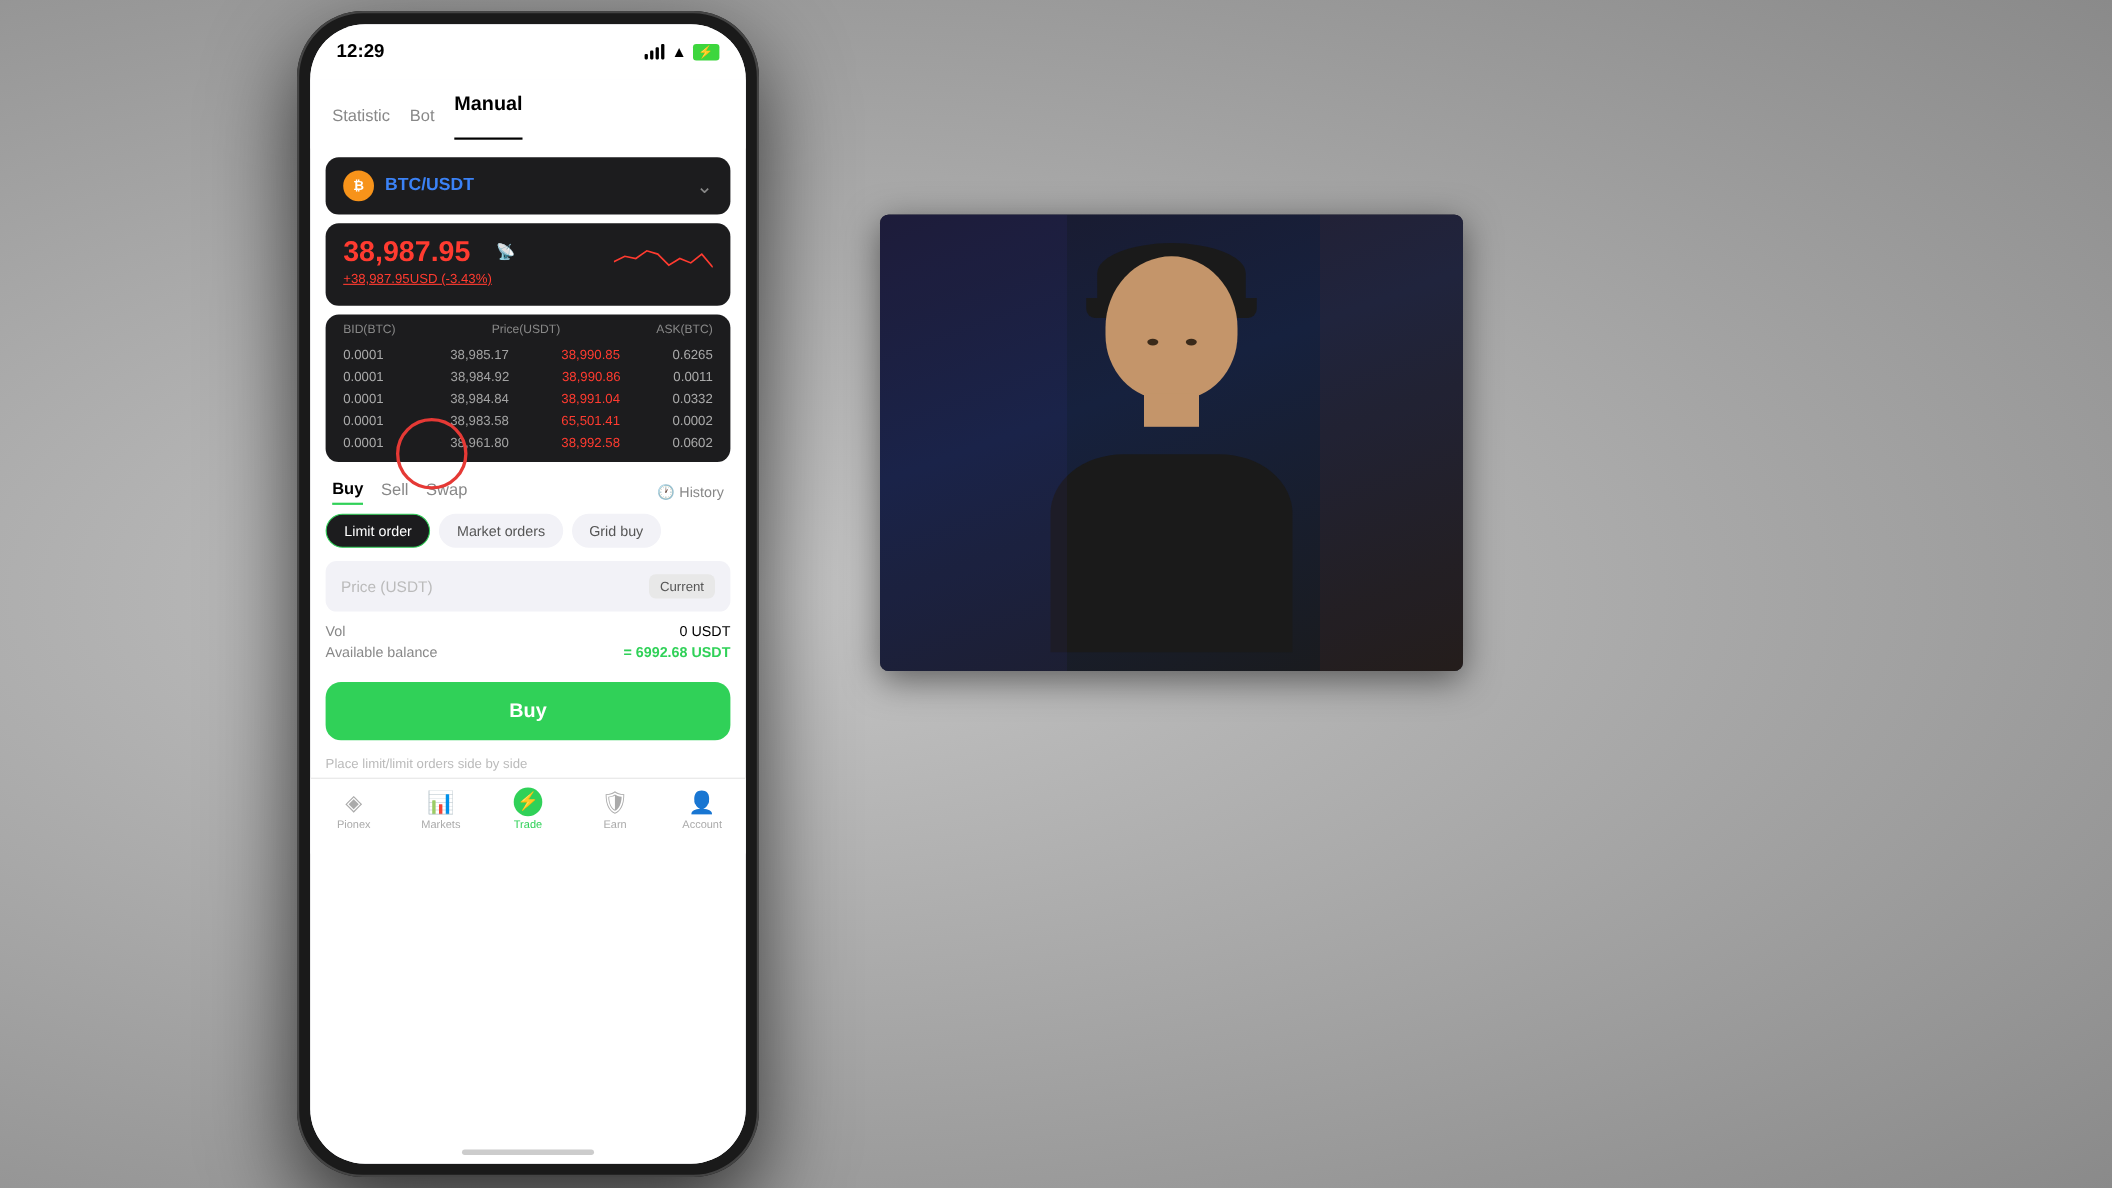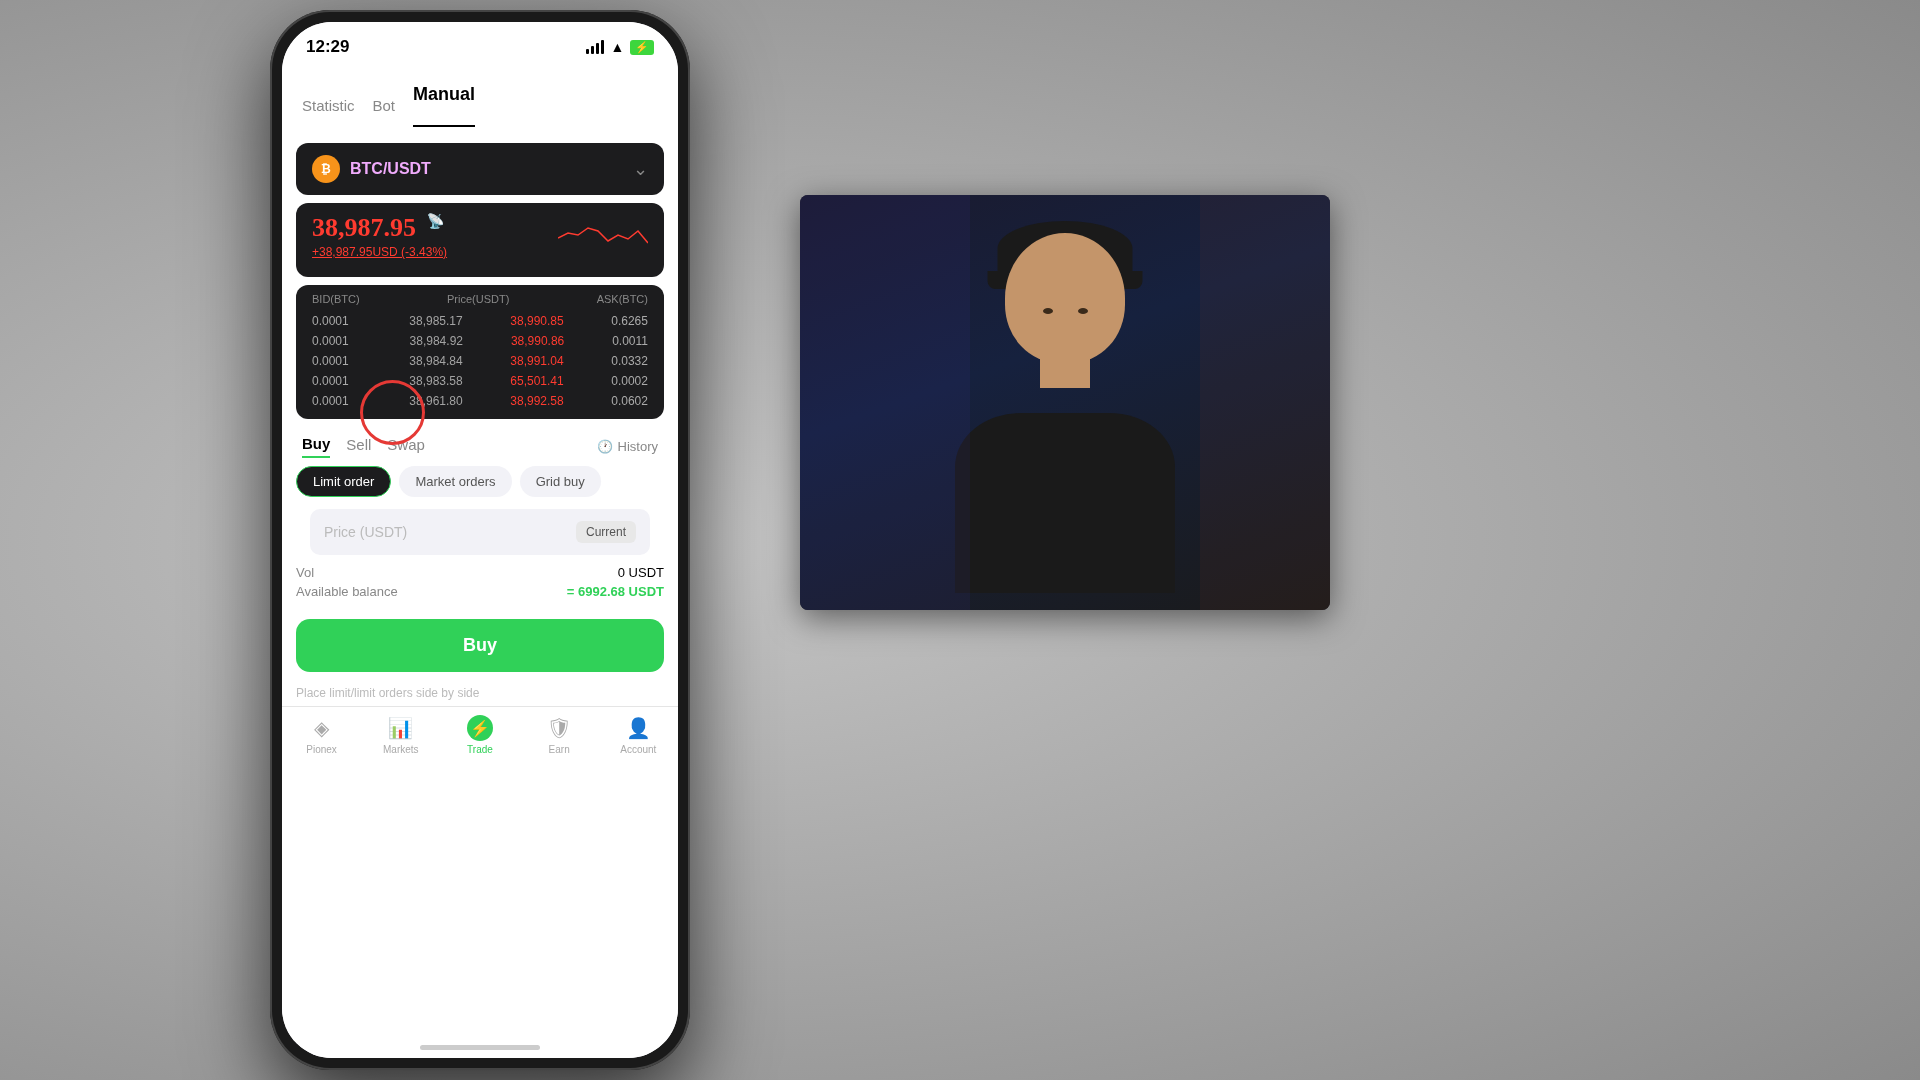--- a/index.html
+++ b/index.html
@@ -150,43 +150,42 @@
       background: #f7931a;
       border-radius: 50%;
       display: flex;
       align-items: center;
       justify-content: center;
       color: #fff;
       font-weight: 700;
       font-size: 12px;
     }
     .pair-name {
-      color: #f0abfc;
+      color: #3b82f6;
       font-size: 16px;
       font-weight: 600;
     }
     .chevron-down {
       color: #888;
       font-size: 18px;
     }
 
     
     .price-area {
       background: #1c1c1e;
       margin: 0 14px 8px;
       border-radius: 12px;
       padding: 10px 16px;
       flex-shrink: 0;
     }
     .price-main {
       display: flex;
-      align-items: flex-start;
-      gap: 11px;
+      align-items: center;
+      gap: 24px;
       margin-bottom: 2px;
-      font-family: Liberation Serif, serif;
     }
     .price-value {
       font-size: 26px;
       font-weight: 700;
       color: #ff3b30;
     }
     .price-pulse {
       color: #ff3b30;
       font-size: 14px;
     }
@@ -278,21 +277,21 @@
       border: 1.5px solid #30d158;
     }
     .order-type-btn.inactive {
       background: #f2f2f7;
       color: #555;
       border: none;
     }
 
     
     .input-section {
-      padding: 0 28px;
+      padding: 0 14px;
       flex-shrink: 0;
     }
     .input-row {
       background: #f2f2f7;
       border-radius: 10px;
       padding: 12px 14px;
       display: flex;
       align-items: center;
       justify-content: space-between;
       margin-bottom: 10px;

